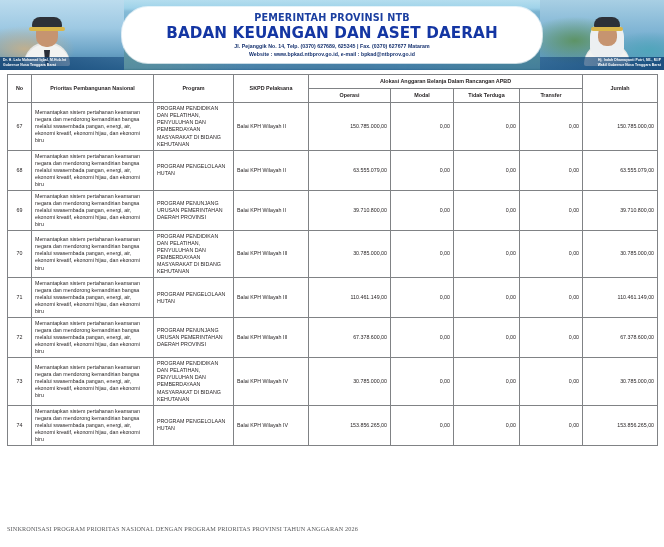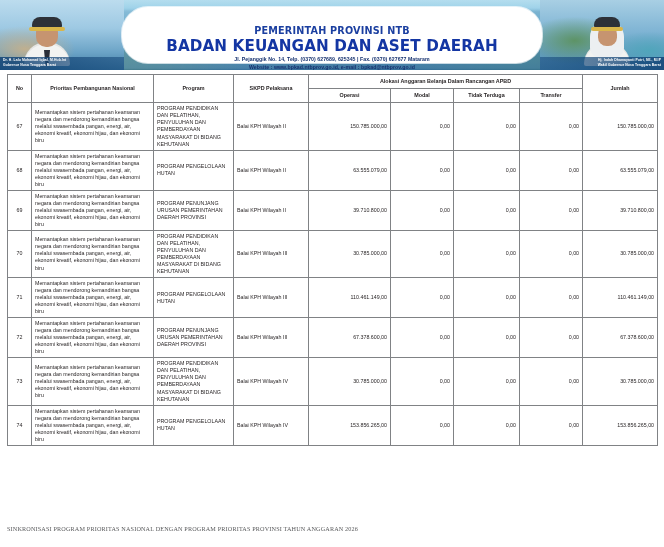--- a/index.html
+++ b/index.html
@@ -146,21 +146,21 @@
   .title-plate {
     position: absolute;
     left: 122px;
     top: 7px;
     width: 420px;
     height: 56px;
     background: #ffffff;
     border-radius: 26px;
     box-shadow: 0 0 0 1px rgba(255,255,255,.7);
     text-align: center;
-    padding-top: 18px;
+    padding-top: 5px;
   }
   .t-prov {
     font-family: "DejaVu Sans", sans-serif;
     font-size: 10.5px;
     font-weight: bold;
     color: #1b3fa0;
     letter-spacing: .2px;
     line-height: 1;
     transform: scaleX(.92);
   }

